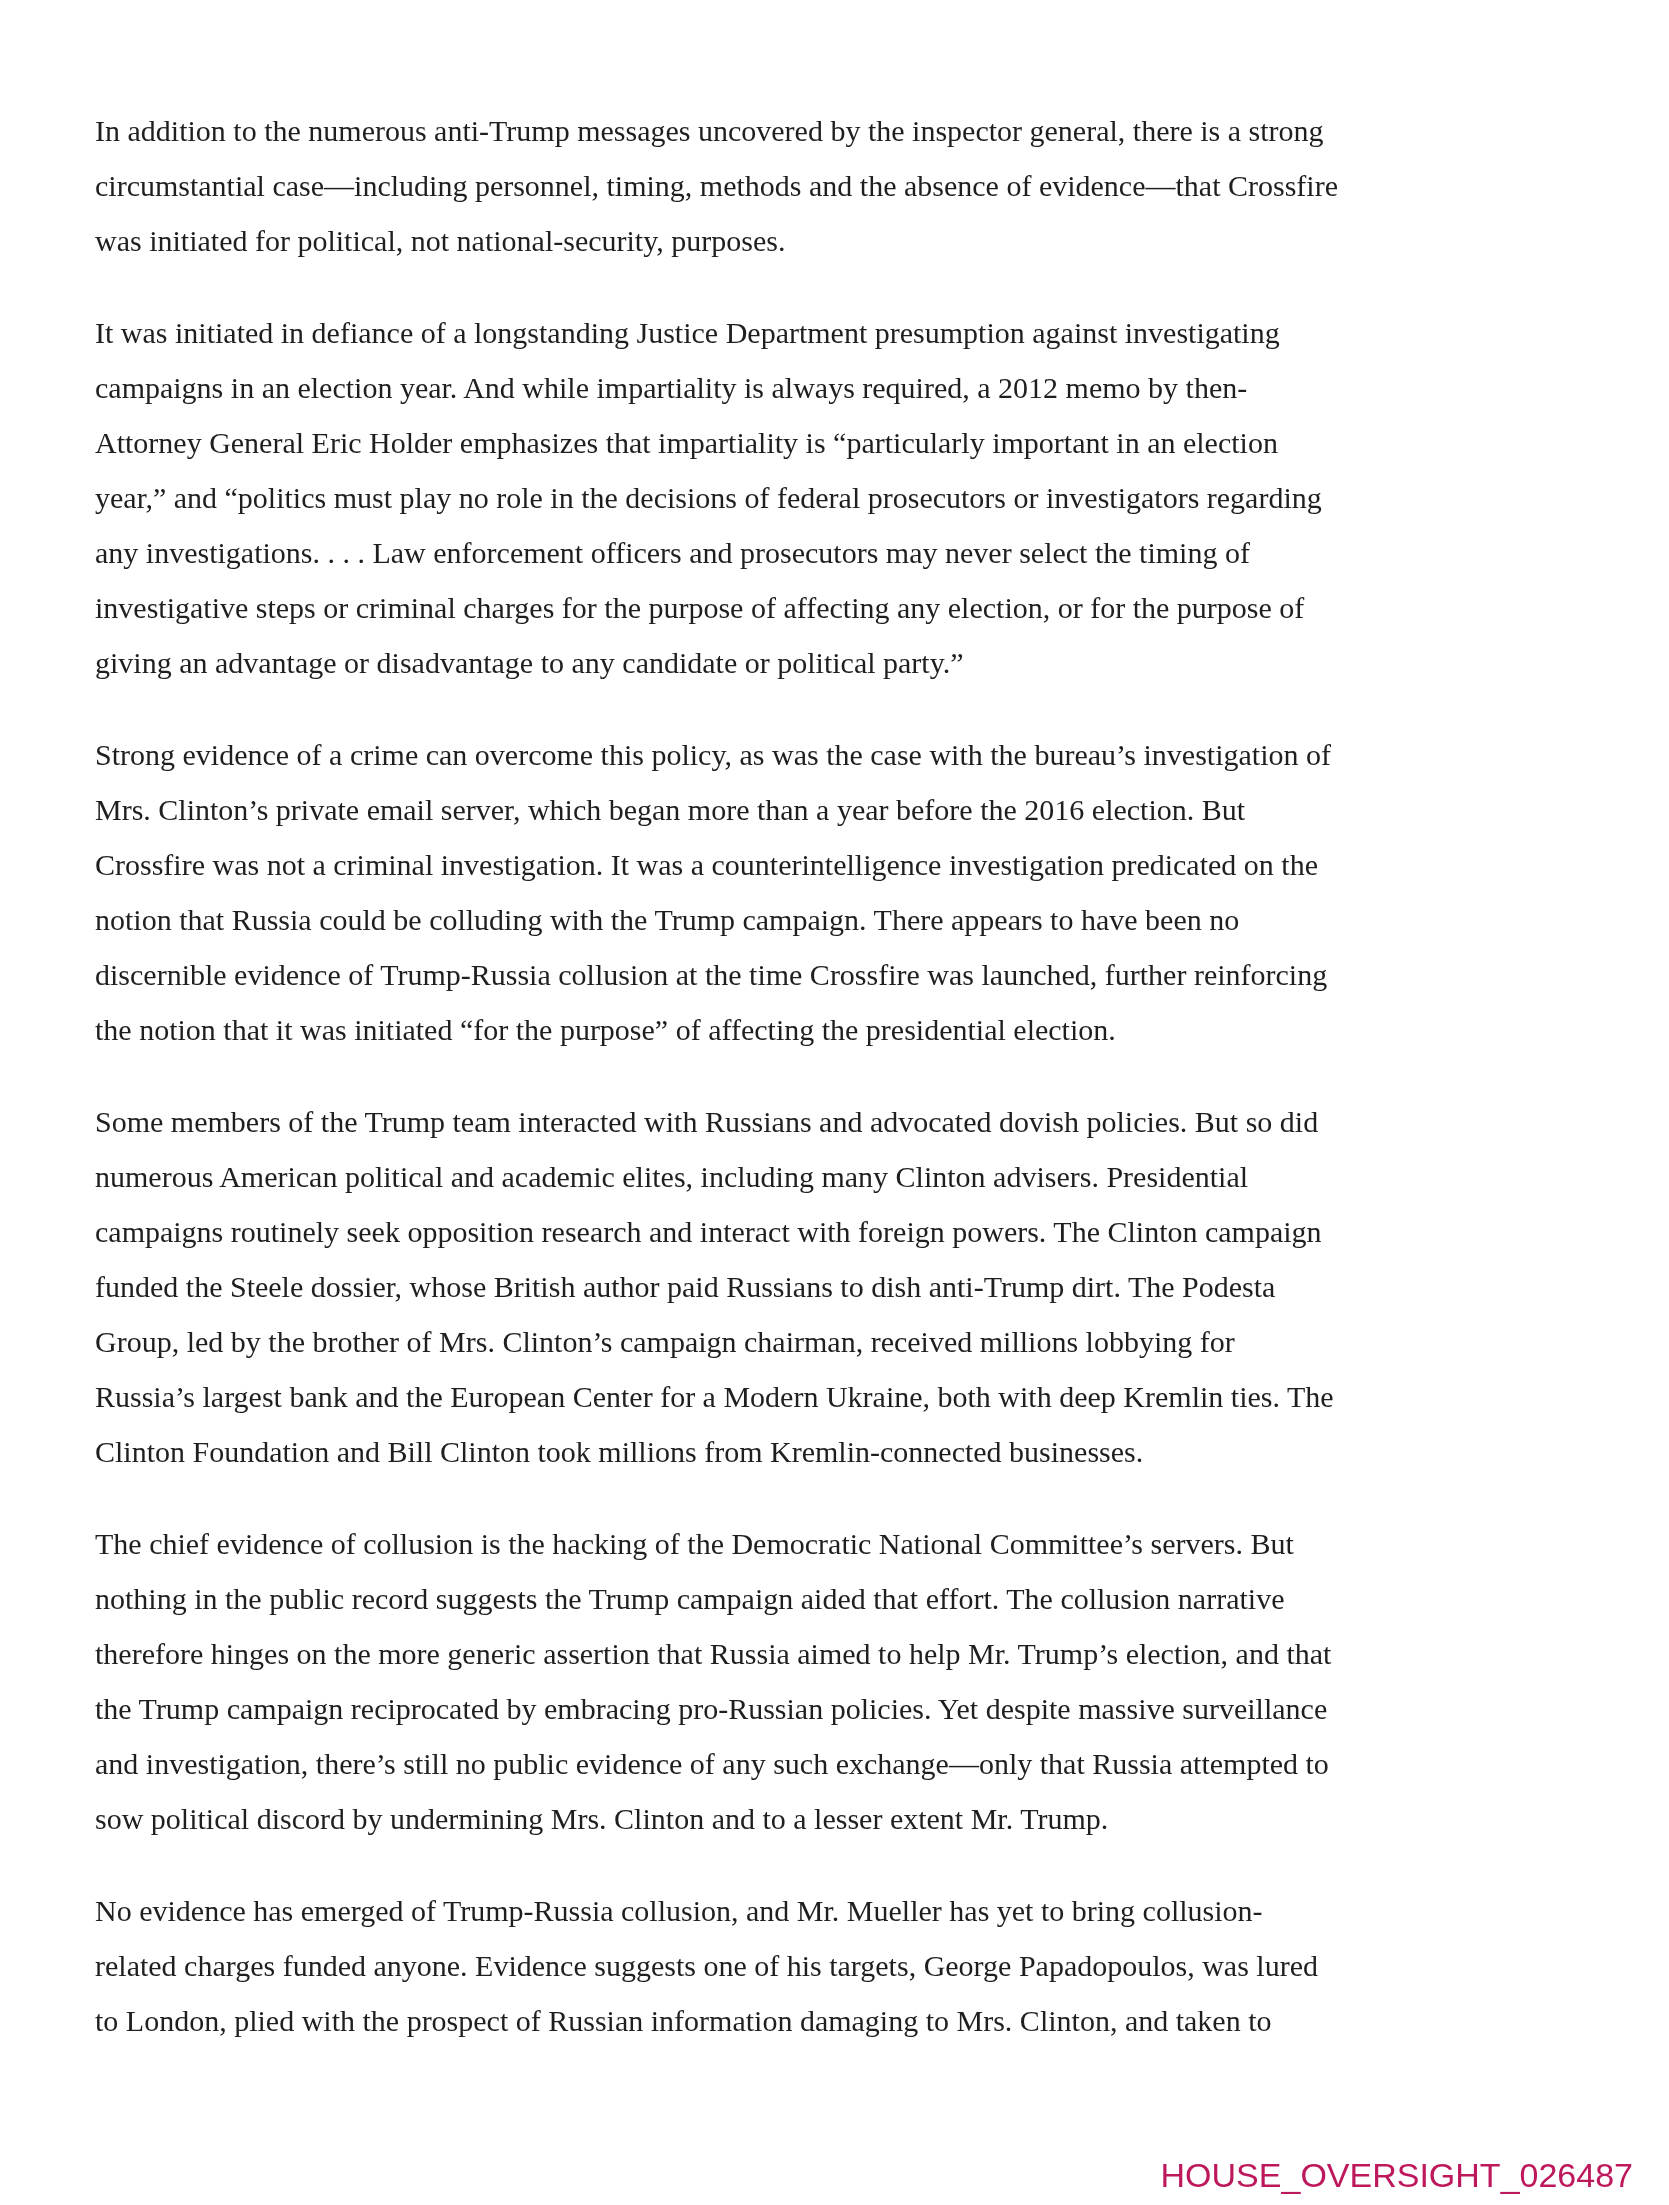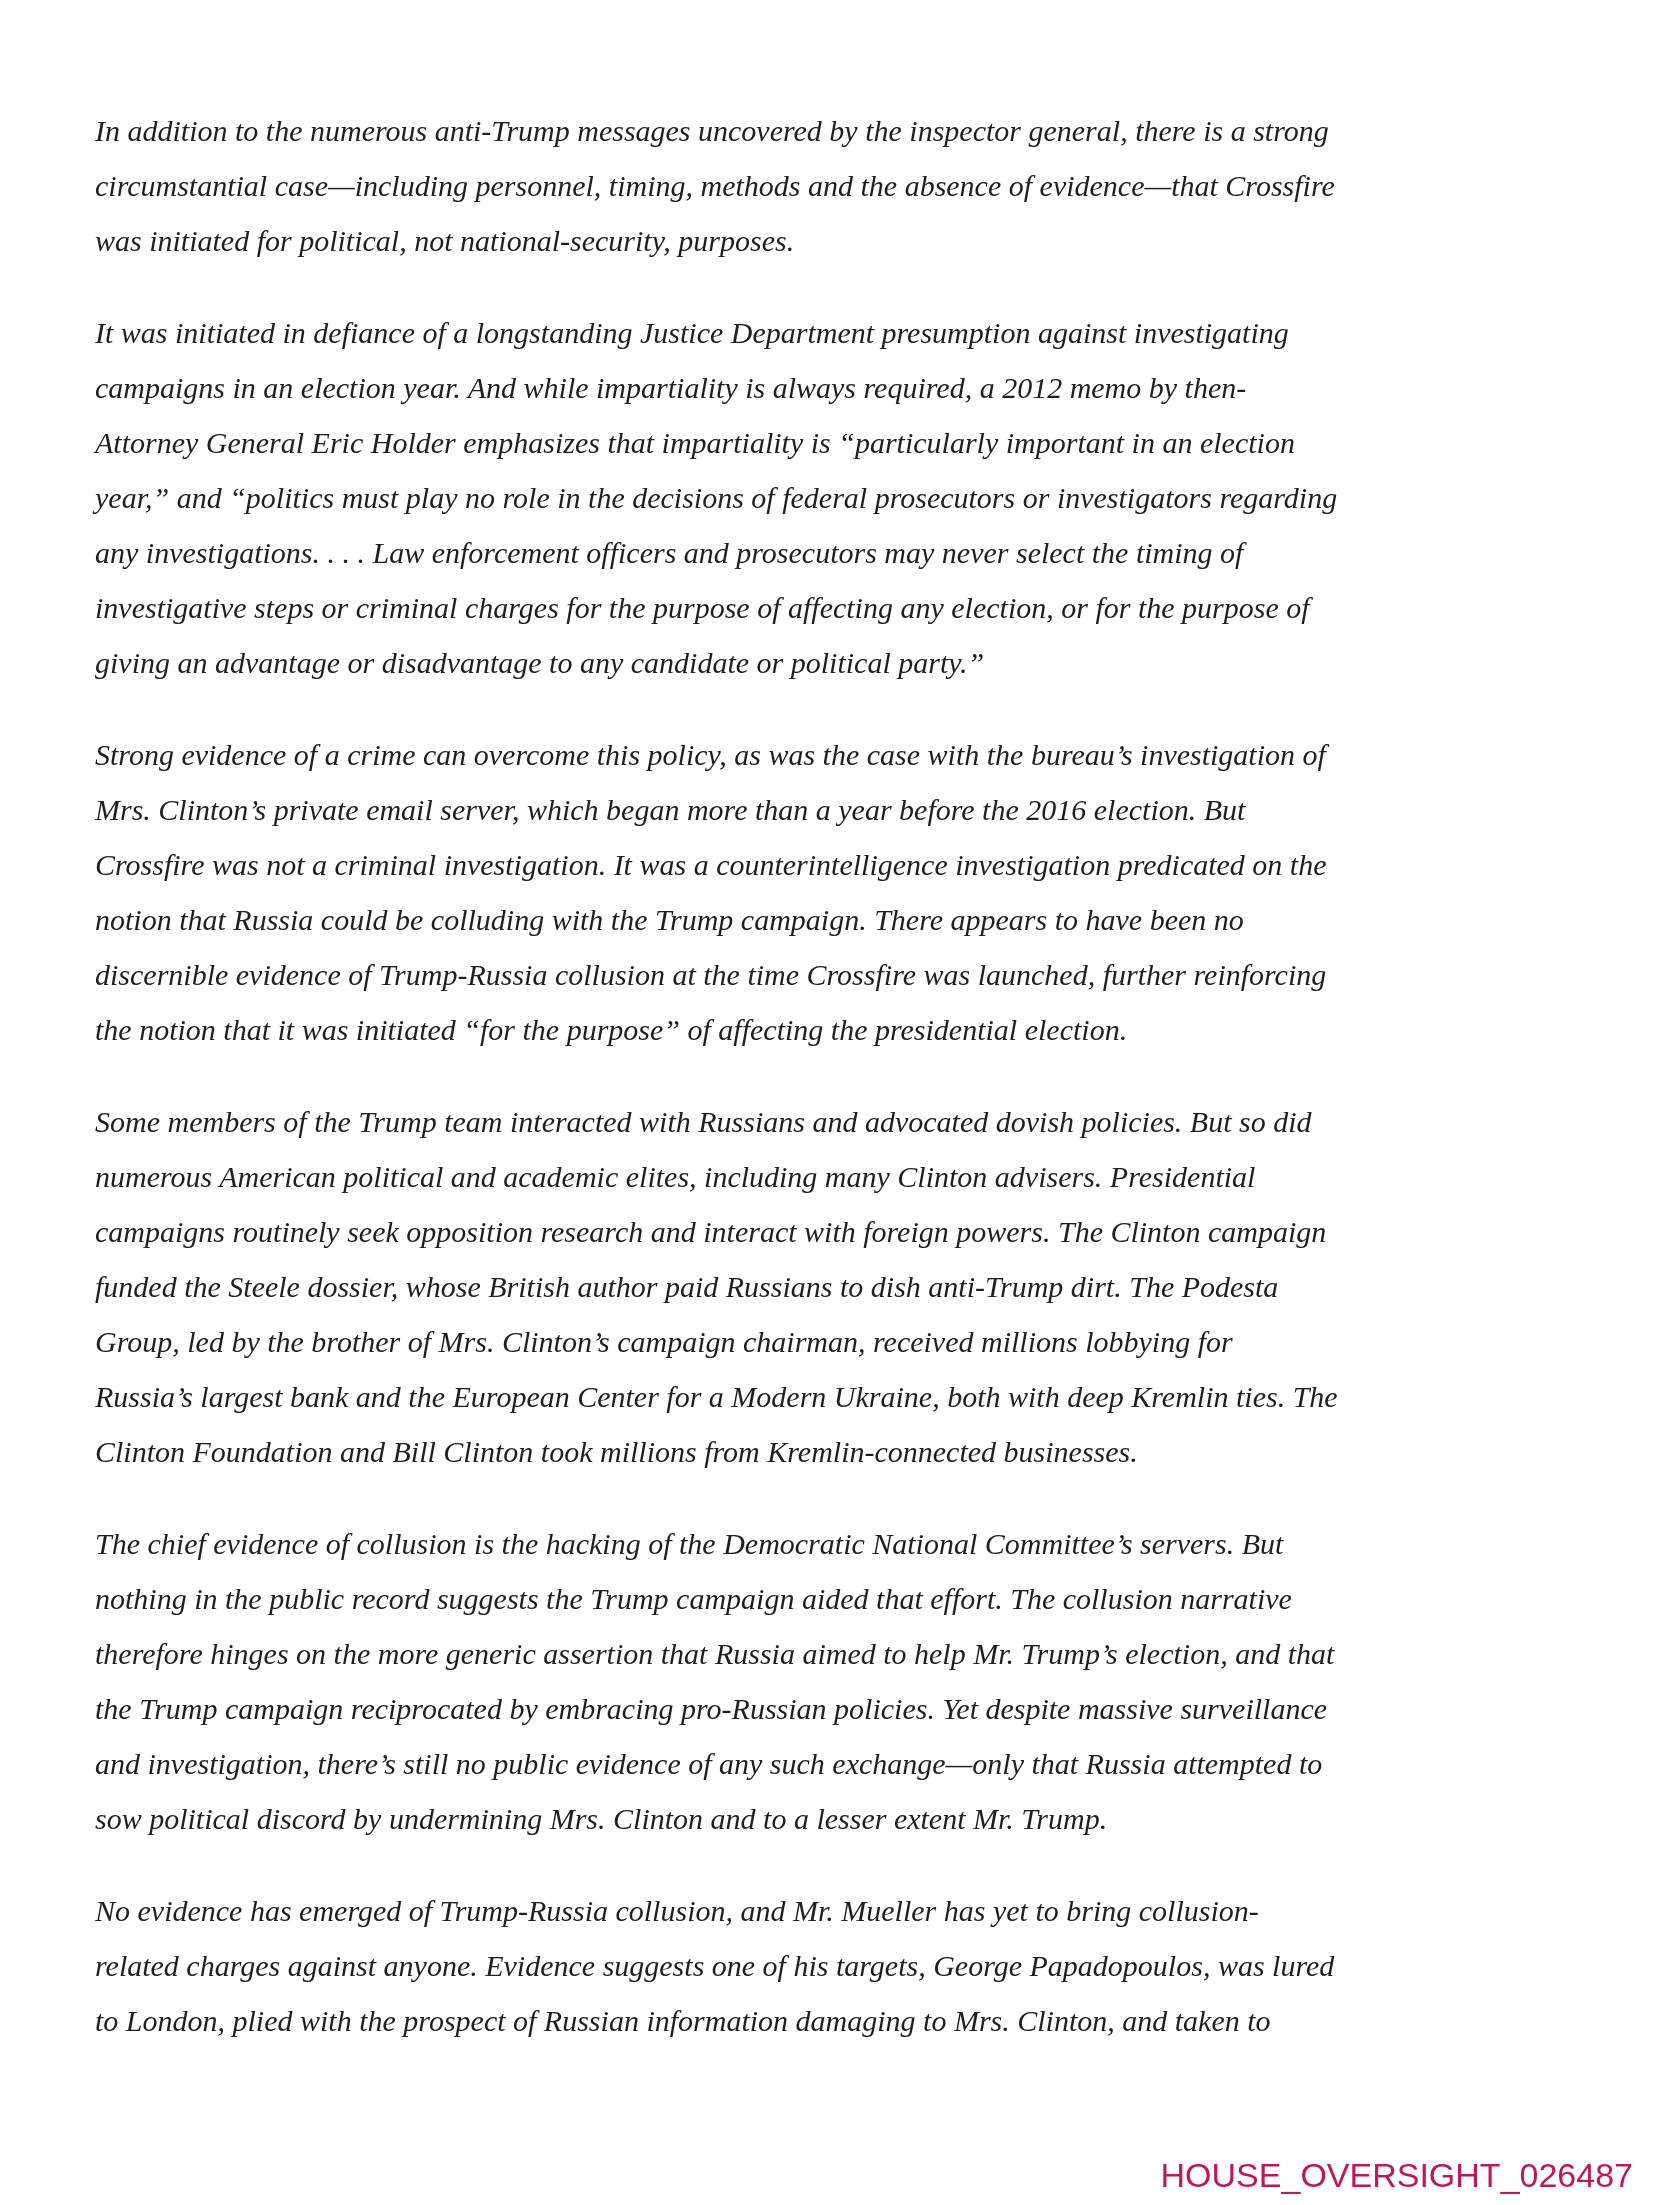--- a/index.html
+++ b/index.html
@@ -12,21 +12,20 @@
     width: 1669px;
     height: 2205px;
     background: #ffffff;
     overflow: hidden;
   }
   .text-block {
     position: absolute;
     left: 95px;
     top: 103px;
     width: 1525px;
-    font-style: italic;
   }
   .paragraph {
     font-family: "Liberation Serif", "DejaVu Serif", serif;
     font-size: 30px;
     line-height: 55px;
     color: #1f1f1f;
     margin: 0 0 37px 0;
     white-space: pre-line;
     text-align: left;
   }
@@ -69,18 +68,18 @@
 Group, led by the brother of Mrs. Clinton’s campaign chairman, received millions lobbying for
 Russia’s largest bank and the European Center for a Modern Ukraine, both with deep Kremlin ties. The
 Clinton Foundation and Bill Clinton took millions from Kremlin-connected businesses.</p>
     <p class="paragraph">The chief evidence of collusion is the hacking of the Democratic National Committee’s servers. But
 nothing in the public record suggests the Trump campaign aided that effort. The collusion narrative
 therefore hinges on the more generic assertion that Russia aimed to help Mr. Trump’s election, and that
 the Trump campaign reciprocated by embracing pro-Russian policies. Yet despite massive surveillance
 and investigation, there’s still no public evidence of any such exchange—only that Russia attempted to
 sow political discord by undermining Mrs. Clinton and to a lesser extent Mr. Trump.</p>
     <p class="paragraph">No evidence has emerged of Trump-Russia collusion, and Mr. Mueller has yet to bring collusion-
-related charges against anyone. Evidence suggests one of his targets, George Papadopoulos, was lured
+related charges funded anyone. Evidence suggests one of his targets, George Papadopoulos, was lured
 to London, plied with the prospect of Russian information damaging to Mrs. Clinton, and taken to</p>
   </main>
   <div class="bates-footer">HOUSE_OVERSIGHT_026487</div>
 </div>
 
 
 </body></html>

